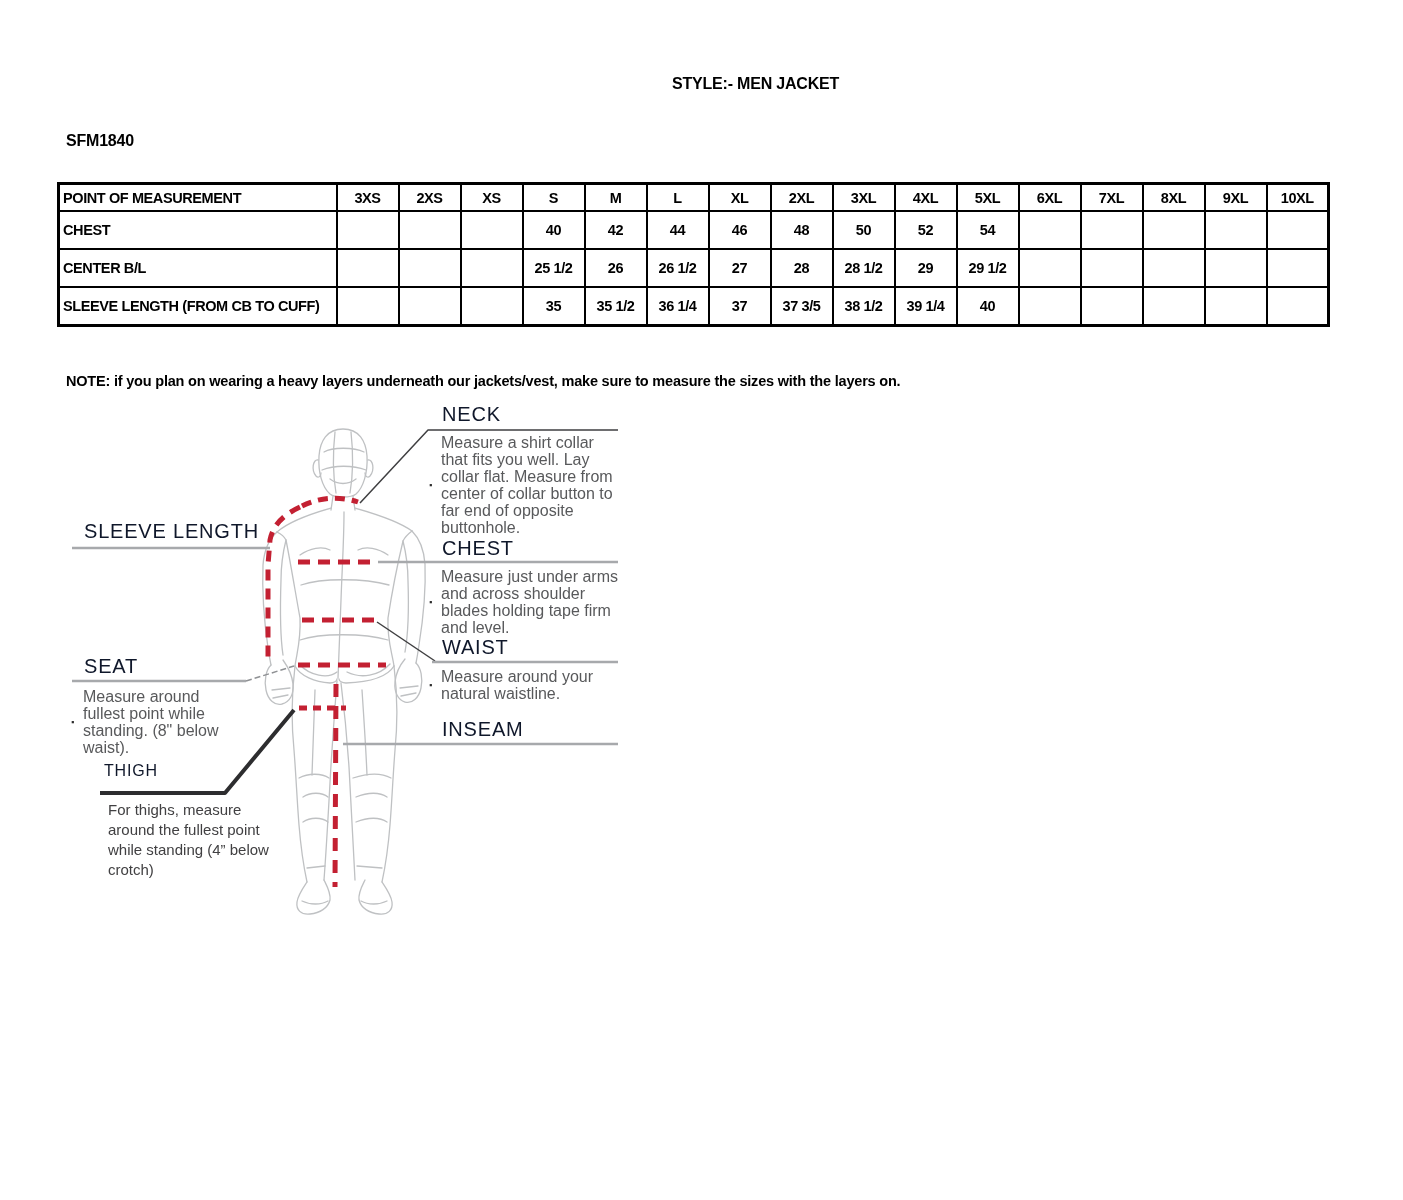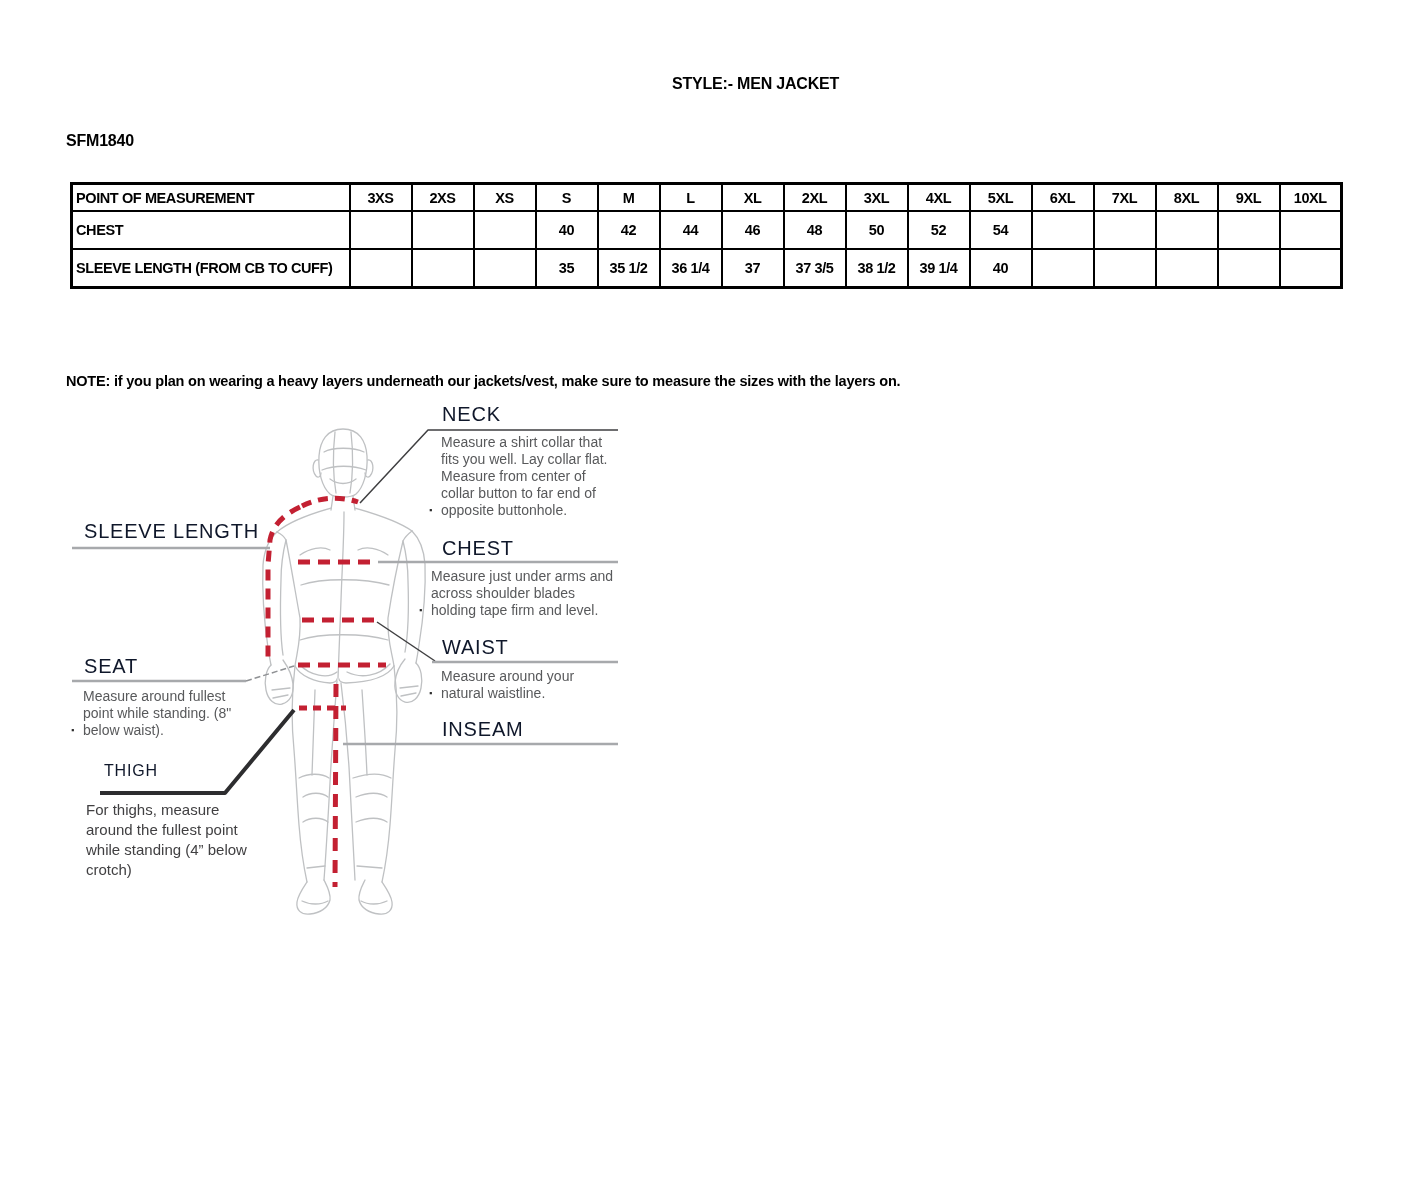--- a/index.html
+++ b/index.html
@@ -9,42 +9,42 @@
   }
   .doc-title{
     position:absolute;top:75px;left:672px;font-size:16px;font-weight:bold;
     letter-spacing:-0.2px;white-space:nowrap;
   }
   .style-code{
     position:absolute;top:132px;left:66px;font-size:16px;font-weight:bold;
     letter-spacing:-0.2px;
   }
   table.size-table{
-    position:absolute;top:182px;left:70px;width:1066px;
+    position:absolute;top:182px;left:57px;width:1066px;
     border-collapse:collapse;table-layout:fixed;border:3px solid #000;
   }
   table.size-table th,table.size-table td{
     border:2px solid #000;font-weight:bold;font-size:14.5px;letter-spacing:-0.4px;
     text-align:center;padding:0;white-space:nowrap;overflow:hidden;color:#000;
   }
   table.size-table thead th{height:25px;}
   table.size-table tbody th,table.size-table tbody td{height:36px;}
   table.size-table .row-label{text-align:left;padding-left:3px;}
   .note{
     position:absolute;top:357px;left:66px;font-size:14.5px;font-weight:bold;
     letter-spacing:-0.2px;white-space:nowrap;margin-top:16px;
   }
   .diagram-svg{position:absolute;left:0;top:0;pointer-events:none;}
   .m-title{
     position:absolute;font-size:20px;letter-spacing:0.8px;color:#0f172a;
     white-space:nowrap;
   }
   .m-desc{
-    position:absolute;font-size:14px;line-height:17px;color:#58595b;
-    display:flex;align-items:flex-end;
+    position:absolute;font-size:16px;line-height:17px;color:#58595b;
+    display:flex;align-items:center;
   }
   .m-desc .bullet{
     flex:0 0 auto;width:12px;color:#2b2b2b;font-size:9px;line-height:17px;
     padding-top:1px;
   }
   .m-desc .bullet::before{content:"▪";}
   .m-desc-plain{
     position:absolute;font-size:15px;line-height:20px;color:#414042;
   }
 </style>
@@ -111,20 +111,39 @@
           <td>50</td>
           <td>52</td>
           <td>54</td>
           <td></td>
           <td></td>
           <td></td>
           <td></td>
           <td></td>
         </tr>
         <tr>
+          <th class="row-label">CENTER B/L</th>
+          <td></td>
+          <td></td>
+          <td></td>
+          <td>25 1/2</td>
+          <td>26</td>
+          <td>26 1/2</td>
+          <td>27</td>
+          <td>28</td>
+          <td>28 1/2</td>
+          <td>29</td>
+          <td>29 1/2</td>
+          <td></td>
+          <td></td>
+          <td></td>
+          <td></td>
+          <td></td>
+        </tr>
+        <tr>
           <th class="row-label">SLEEVE LENGTH (FROM CB TO CUFF)</th>
           <td></td>
           <td></td>
           <td></td>
           <td>35</td>
           <td>35 1/2</td>
           <td>36 1/4</td>
           <td>37</td>
           <td>37 3/5</td>
           <td>38 1/2</td>
@@ -230,21 +249,21 @@
     </g>
   </svg>
 
   <div class="m-title" style="left:442px;top:403px">NECK</div>
   <div class="m-desc" style="left:429px;top:434px;width:192px">
     <span class="bullet"></span>
     <span>Measure a shirt collar that fits you well. Lay collar flat. Measure from center of collar button to far end of opposite buttonhole.</span>
   </div>
 
   <div class="m-title" style="left:442px;top:537px">CHEST</div>
-  <div class="m-desc" style="left:419px;top:568px;width:195px">
+  <div class="m-desc" style="left:429px;top:568px;width:195px">
     <span class="bullet"></span>
     <span>Measure just under arms and across shoulder blades holding tape firm and level.</span>
   </div>
 
   <div class="m-title" style="left:442px;top:636px">WAIST</div>
   <div class="m-desc" style="left:429px;top:668px;width:180px">
     <span class="bullet"></span>
     <span>Measure around your natural waistline.</span>
   </div>
 
@@ -252,15 +271,15 @@
 
   <div class="m-title" style="left:84px;top:520px">SLEEVE LENGTH</div>
 
   <div class="m-title" style="left:84px;top:655px">SEAT</div>
   <div class="m-desc" style="left:71px;top:688px;width:172px">
     <span class="bullet"></span>
     <span>Measure around fullest point while standing. (8" below waist).</span>
   </div>
 
   <div class="m-title" style="left:104px;top:762px;font-size:16px">THIGH</div>
-  <div class="m-desc-plain" style="left:86px;top:800px;width:180px">For thighs, measure around the fullest point while standing (4” below crotch)</div>
+  <div class="m-desc-plain" style="left:108px;top:800px;width:180px">For thighs, measure around the fullest point while standing (4” below crotch)</div>
 
 </div>
 
 </body></html>

